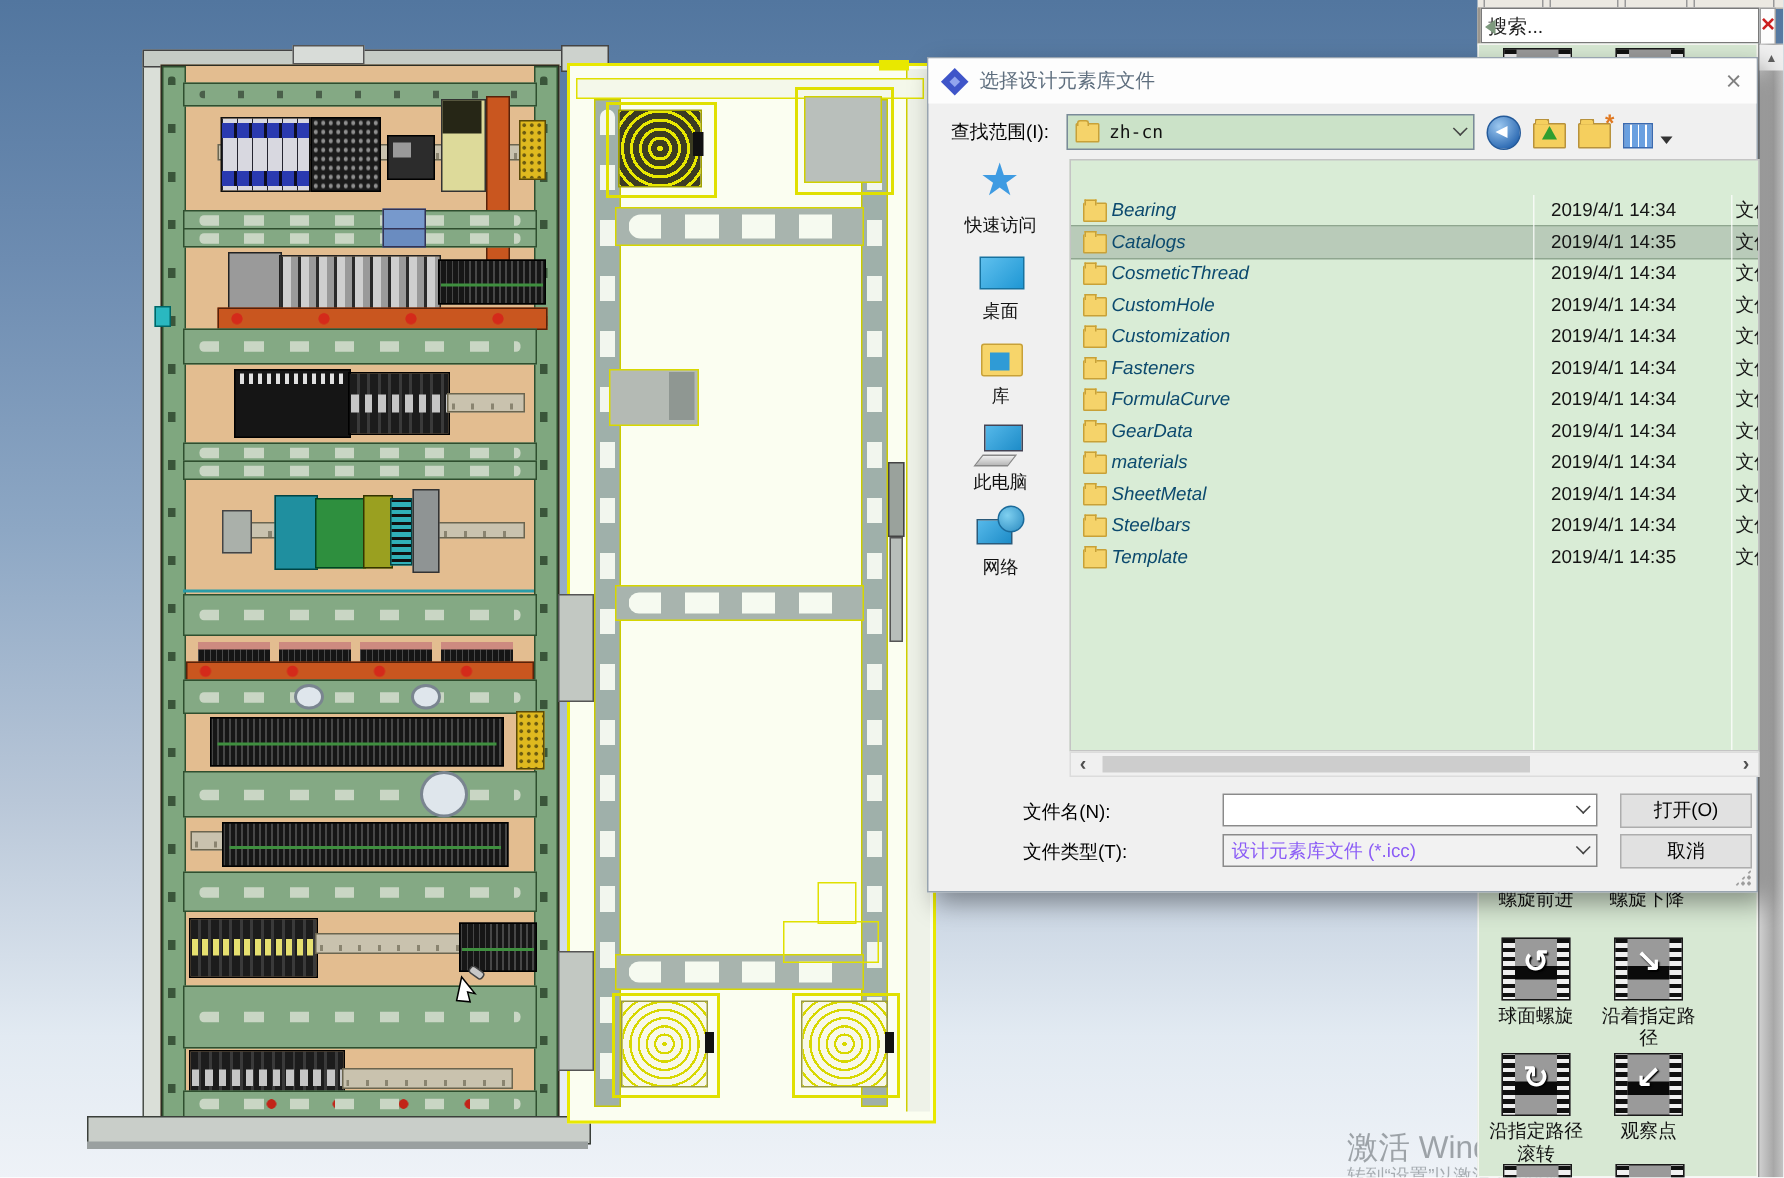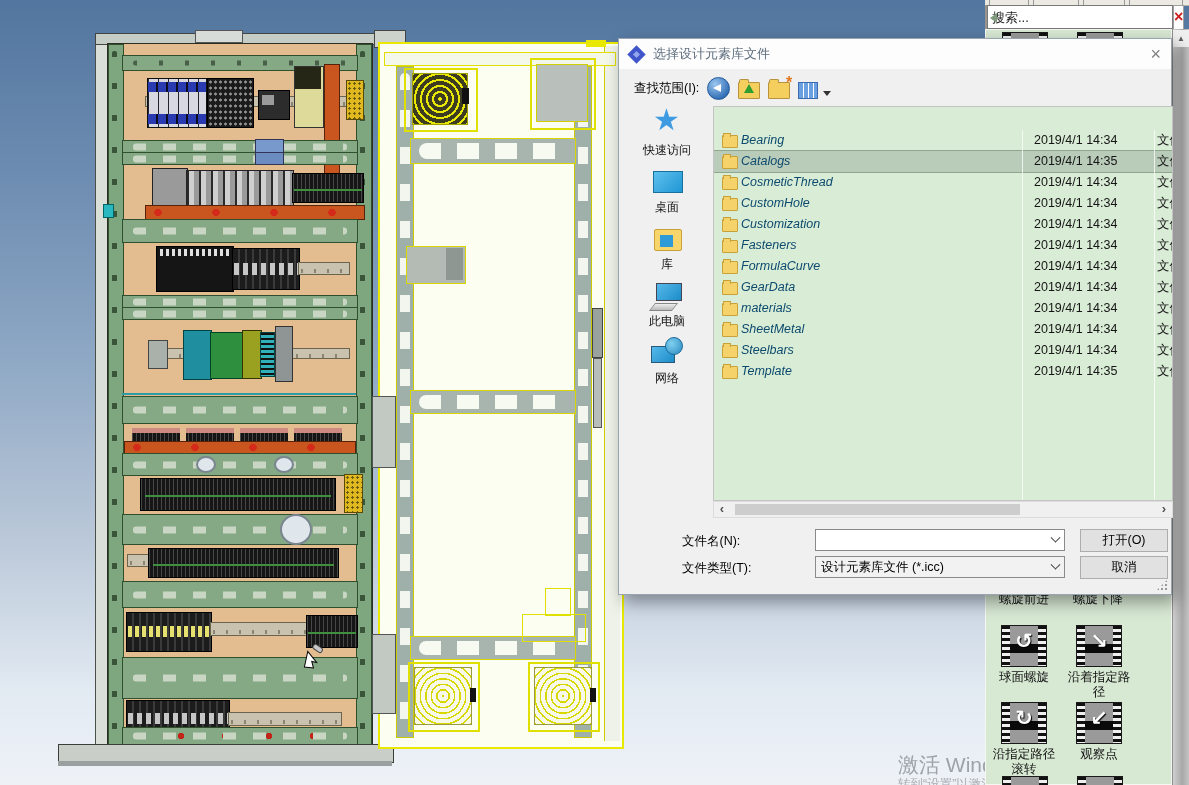--- a/index.html
+++ b/index.html
@@ -142,21 +142,21 @@
   .lv-date{position:absolute;left:320px;font-size:12.5px;color:#151515;white-space:nowrap;}
   .lv-type{position:absolute;left:443px;width:30px;font-size:12.5px;color:#151515;white-space:nowrap;overflow:hidden;}
 
   .hscroll{position:absolute;left:94px;top:462px;width:460px;height:17px;background:#f0f0f0;border:1px solid #dcdcdc;box-sizing:border-box;}
   .hs-arrow{position:absolute;top:0;width:16px;height:15px;font-size:13px;font-weight:bold;color:#505050;text-align:center;line-height:14px;}
   .hs-thumb{position:absolute;left:21px;top:2px;width:285px;height:11px;background:#cdcdcd;}
 
   .fld-label{position:absolute;font-size:12.5px;color:#000;margin-left:48px;}
   .combo{position:absolute;height:22px;border:1px solid #8a8a8a;background:#fff;display:flex;align-items:center;box-sizing:border-box;padding:0 5px;}
   .combo.gray{background:#f2f2f2;}
-  .combo-val{flex:1;font-size:12.5px;color:#000000;white-space:nowrap;overflow:hidden;}
+  .combo-val{flex:1;font-size:12.5px;color:#8b5cf6;white-space:nowrap;overflow:hidden;}
   .btn{position:absolute;width:88px;height:23px;background:#e1e1e1;border:1px solid #adadad;font-size:12.5px;color:#000;
     text-align:center;line-height:21px;box-sizing:border-box;}
   .grip{position:absolute;right:3px;bottom:3px;width:12px;height:12px;
     background-image:radial-gradient(#9a9a9a 1px,transparent 1.4px);background-size:4px 4px;
     clip-path:polygon(100% 0,100% 100%,0 100%);}
 
   .watermark1{font-size:21px;color:rgba(108,114,120,.62);z-index:3;}
   .watermark2{font-size:12.5px;color:rgba(108,114,120,.55);z-index:3;}
 </style>
 </head>
@@ -358,20 +358,25 @@
 
   <div class="abs" id="dialog">
     <div class="dlg-titlebar">
       <span class="dlg-appicon"></span>
       <span class="dlg-title">选择设计元素库文件</span>
       <span class="dlg-close">×</span>
     </div>
 
     <div class="dlg-toolbar">
       <span class="dlg-label">查找范围(I):</span>
+      <div class="lookin">
+        <span class="folder-ico"></span>
+        <span class="lookin-val">zh-cn</span>
+        <span class="chev"></span>
+      </div>
       <span class="nav nav-back"></span>
       <span class="nav nav-folder nav-up"></span>
       <span class="nav nav-folder nav-new"></span>
       <span class="nav nav-view"></span>
       <span class="nav-caret"></span>
     </div>
 
     <div class="places">
       <div class="place">
           <div class="pi pi-quick"></div>

